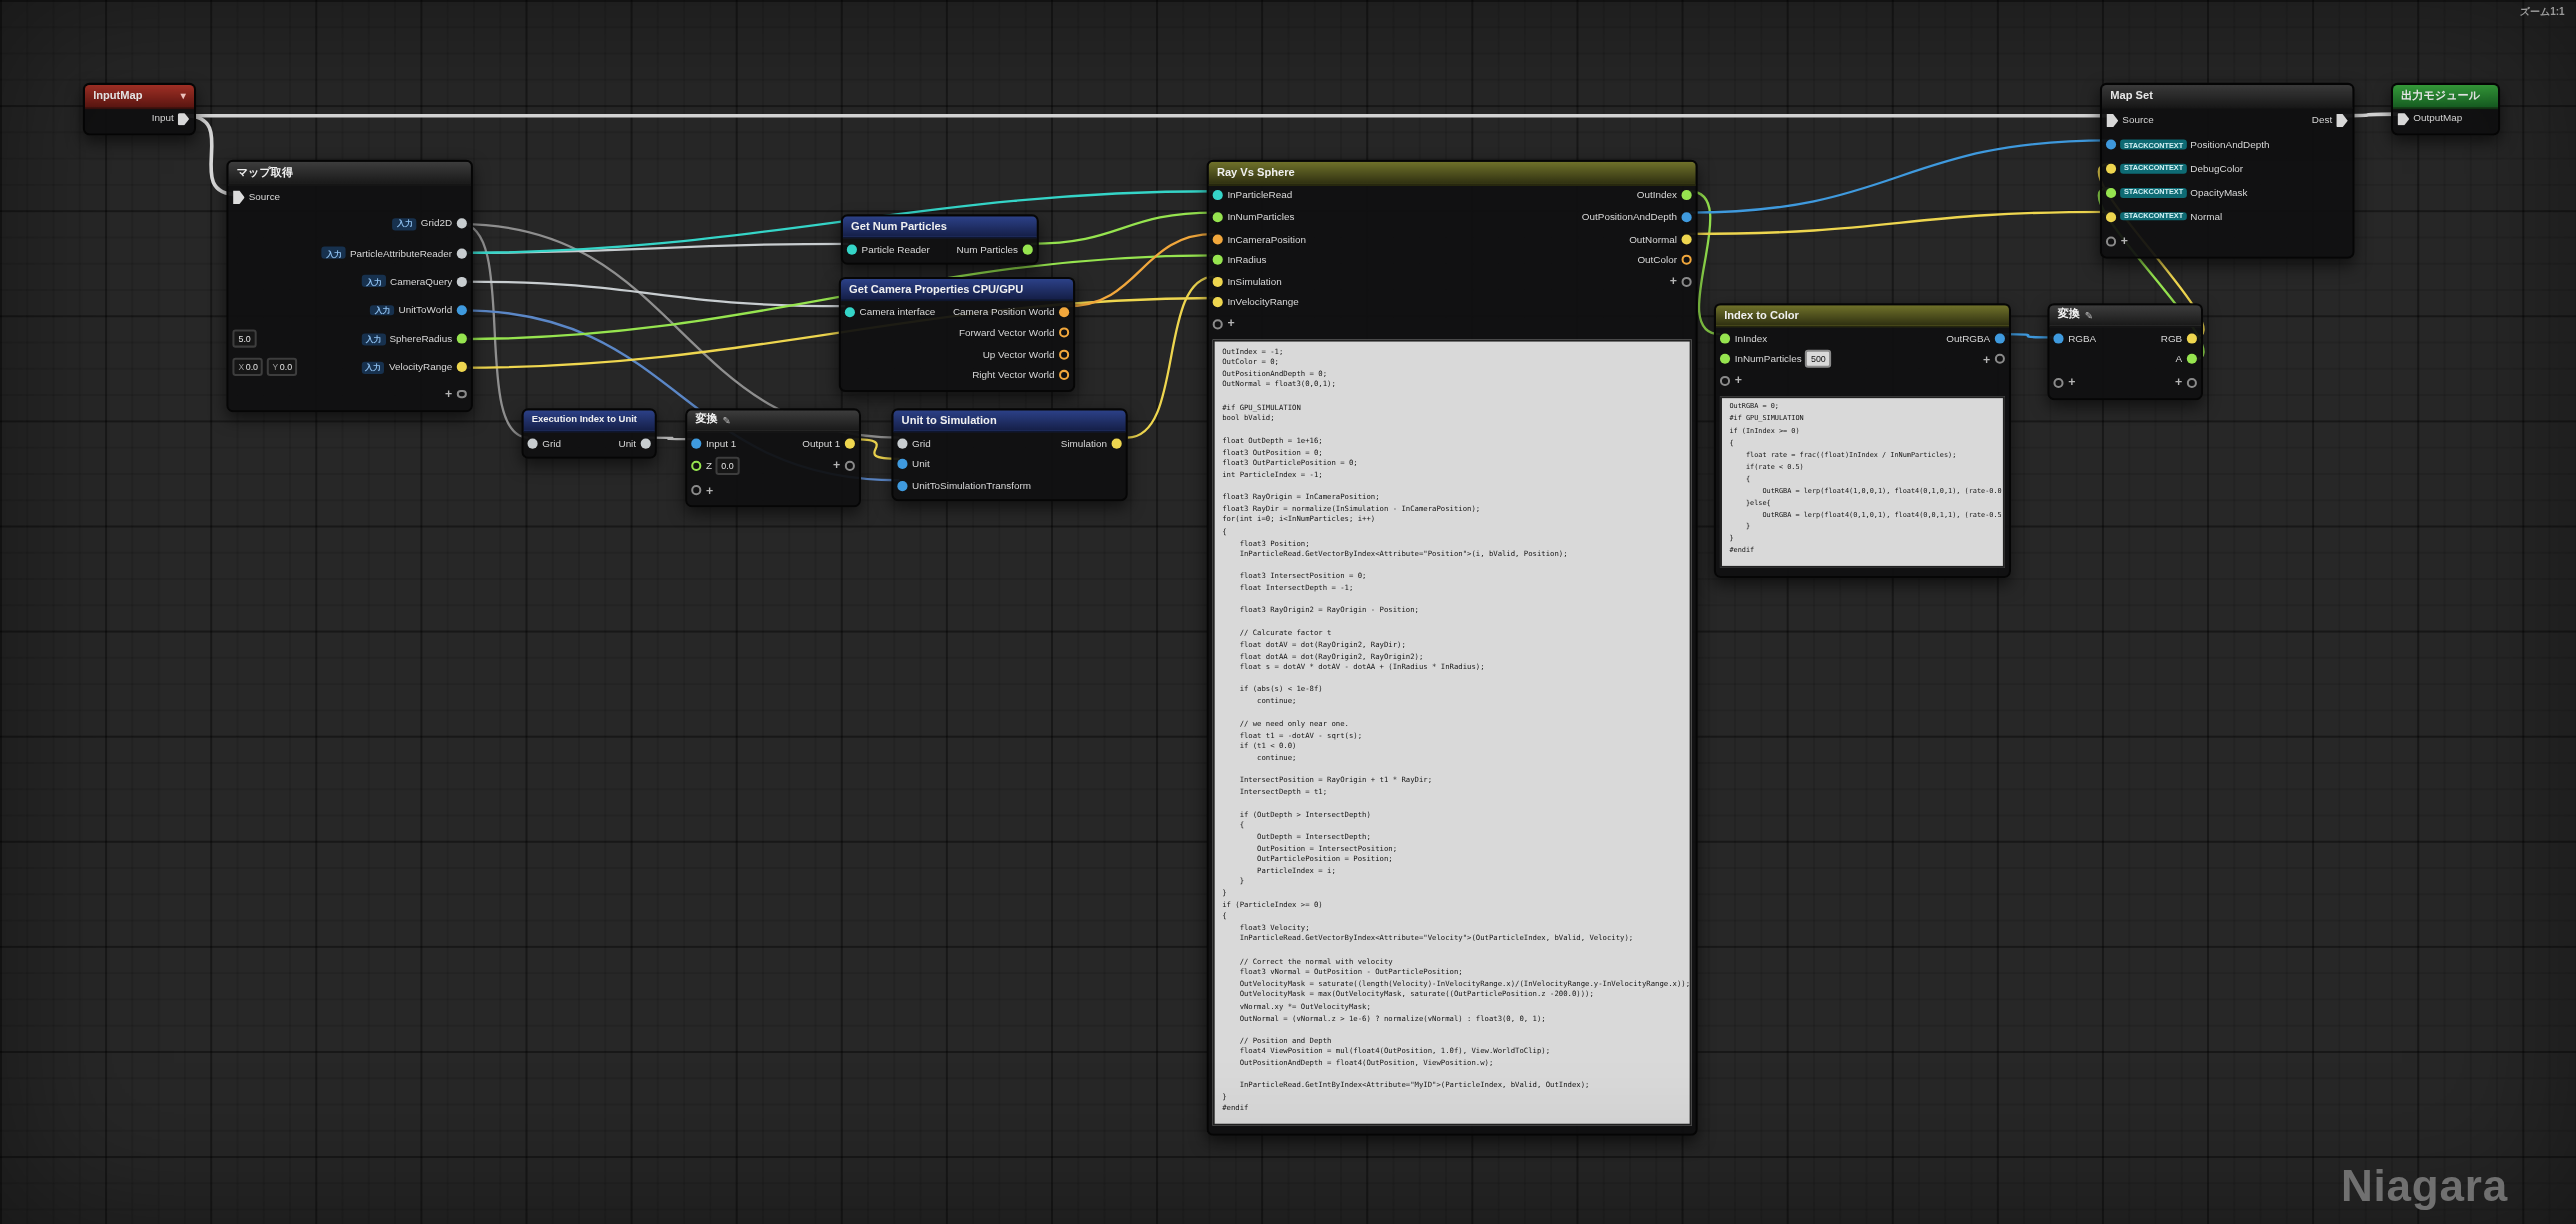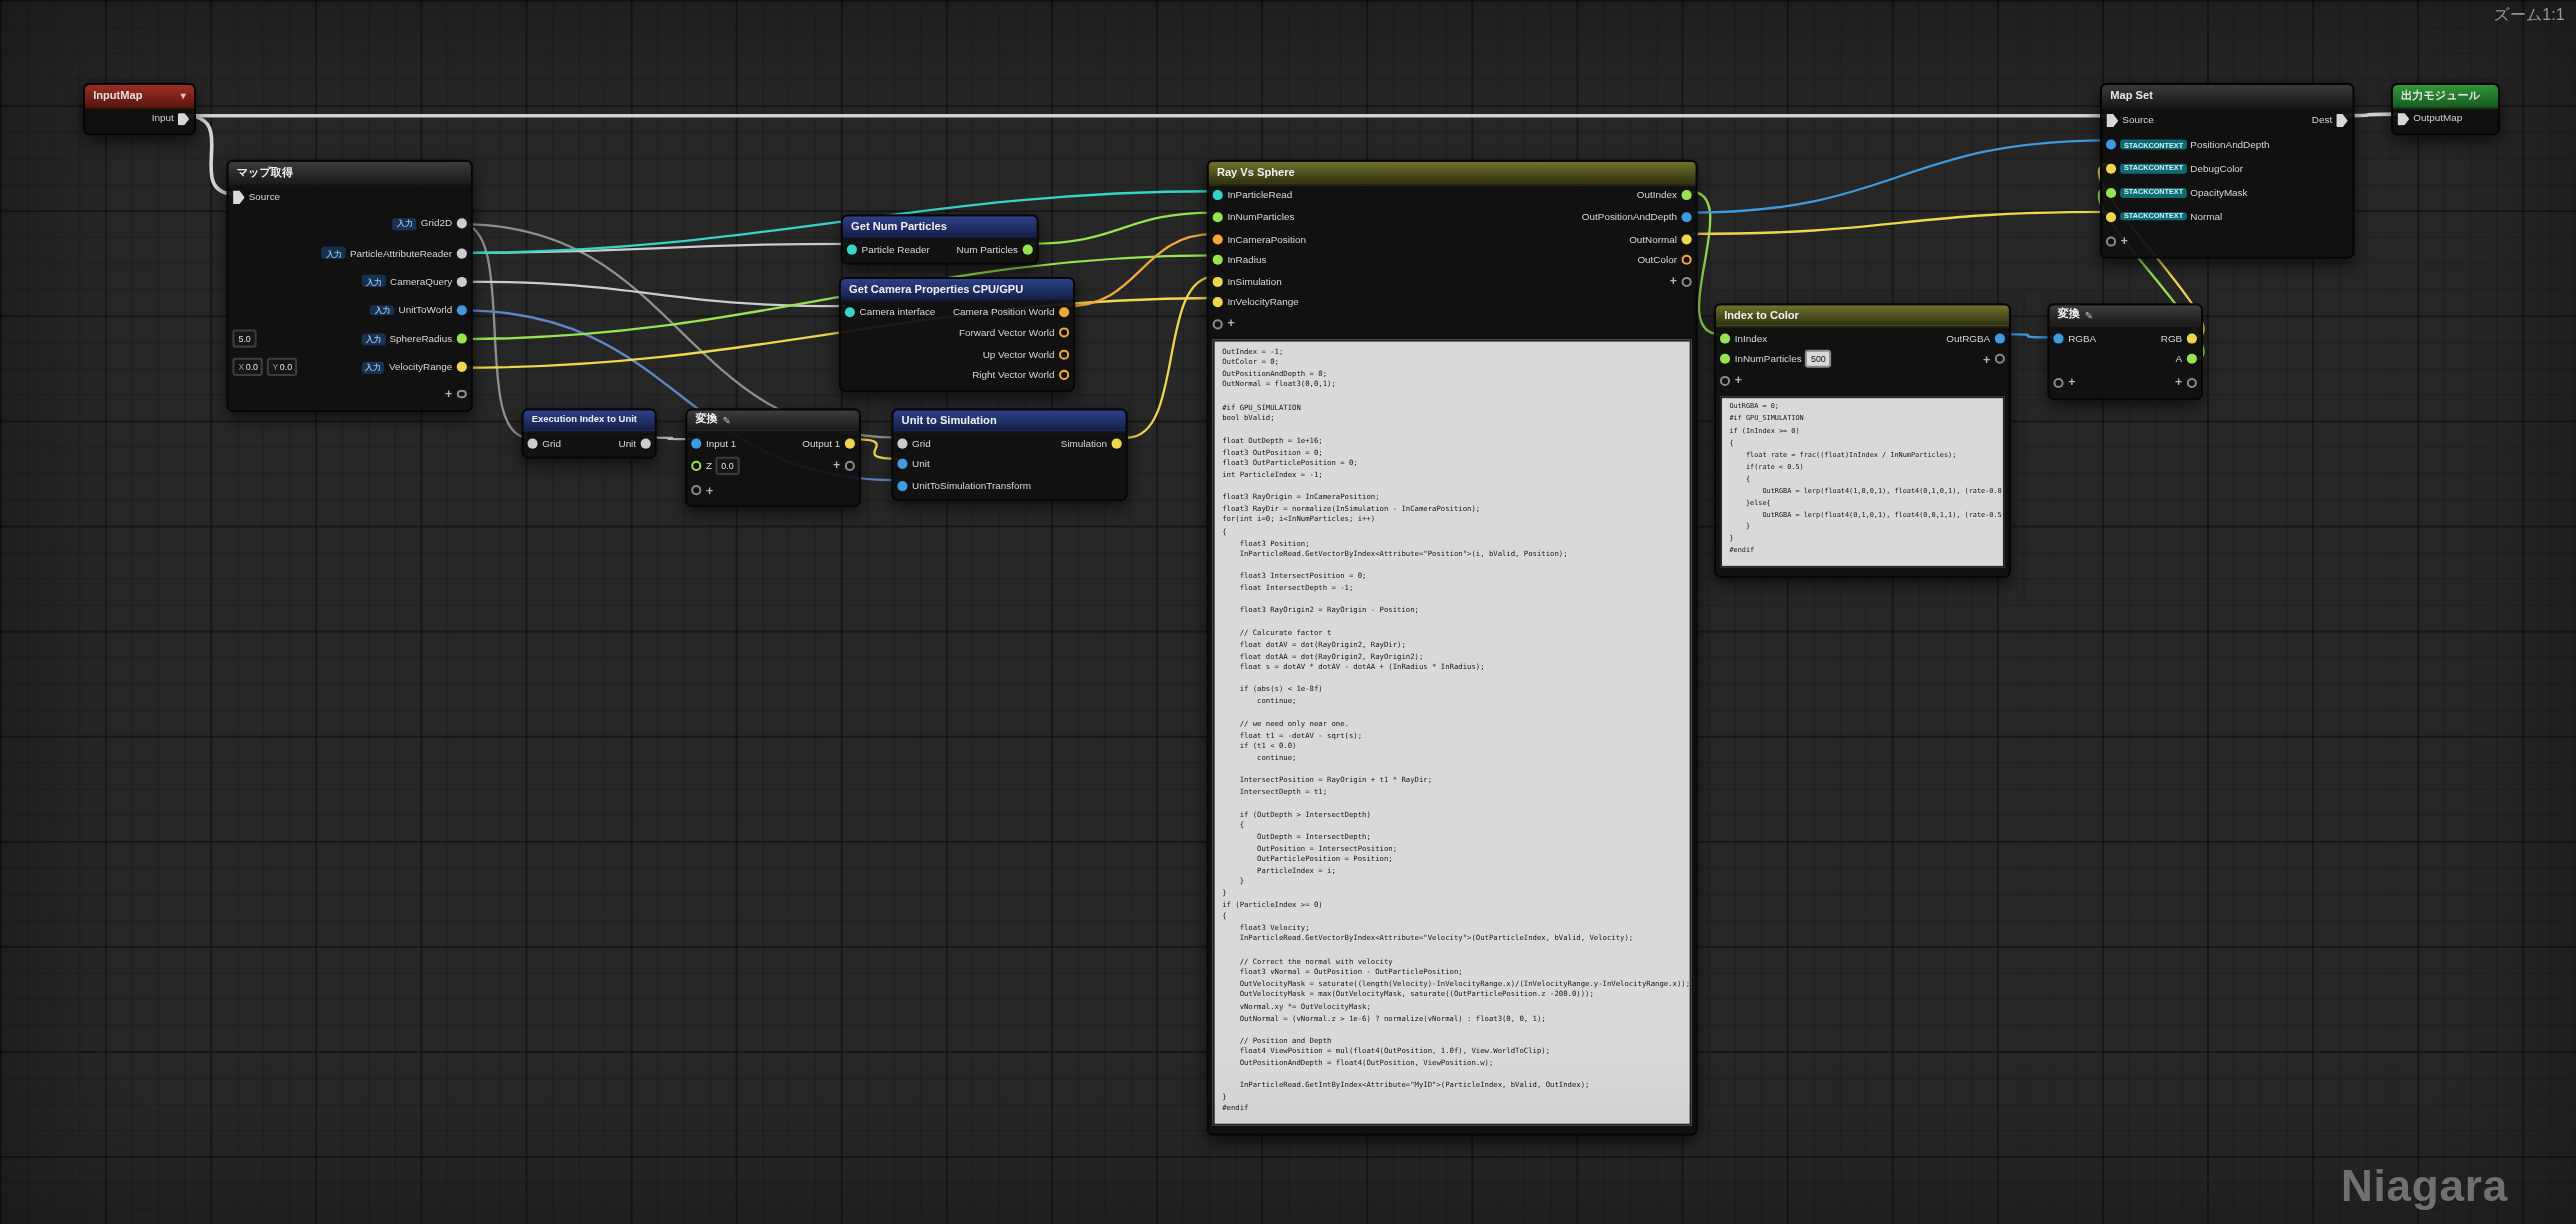--- a/index.html
+++ b/index.html
@@ -55,21 +55,21 @@
     font-size:4.4px;padding:0 1.6px;height:7px;display:inline-flex;align-items:center;gap:0.8px;flex:none;}
   .vbox.light{background:#d9d9d9;color:#111;border-color:#8a8a8a;}
   .vlbl{color:#9a9a9a;font-size:4.2px;}
   .code{margin:2.4px;background:#d9d9d9;border:0.8px solid #222;color:#141414;
     font-family:"DejaVu Sans Mono",monospace;font-size:3.6px;line-height:5.6px;
     white-space:pre;overflow:hidden;padding:2.4px 3.3px;}
   .code-ray{height:382px;}
   .code-idx{height:78px;font-size:3.4px;line-height:5.9px;}
   .overlay-title{position:absolute;top:4.9px;left:0;width:100%;text-align:center;
     color:#8f8f8f;font-size:11.4px;z-index:5;}
-  .overlay-zoom{position:absolute;top:4.9px;right:11.4px;color:#9a9a9a;font-size:16px;z-index:5;}
+  .overlay-zoom{position:absolute;top:4.9px;right:11.4px;color:#9a9a9a;font-size:10px;z-index:5;font-weight:bold;}
   .watermark{position:absolute;right:68px;bottom:13px;color:#707070;font-size:44px;
     font-weight:bold;letter-spacing:0.8px;z-index:5;}
 </style>
 </head>
 <body>
 
 <div class="viewport">
   <div class="topstrip"></div>
 
   <div class="canvas">

